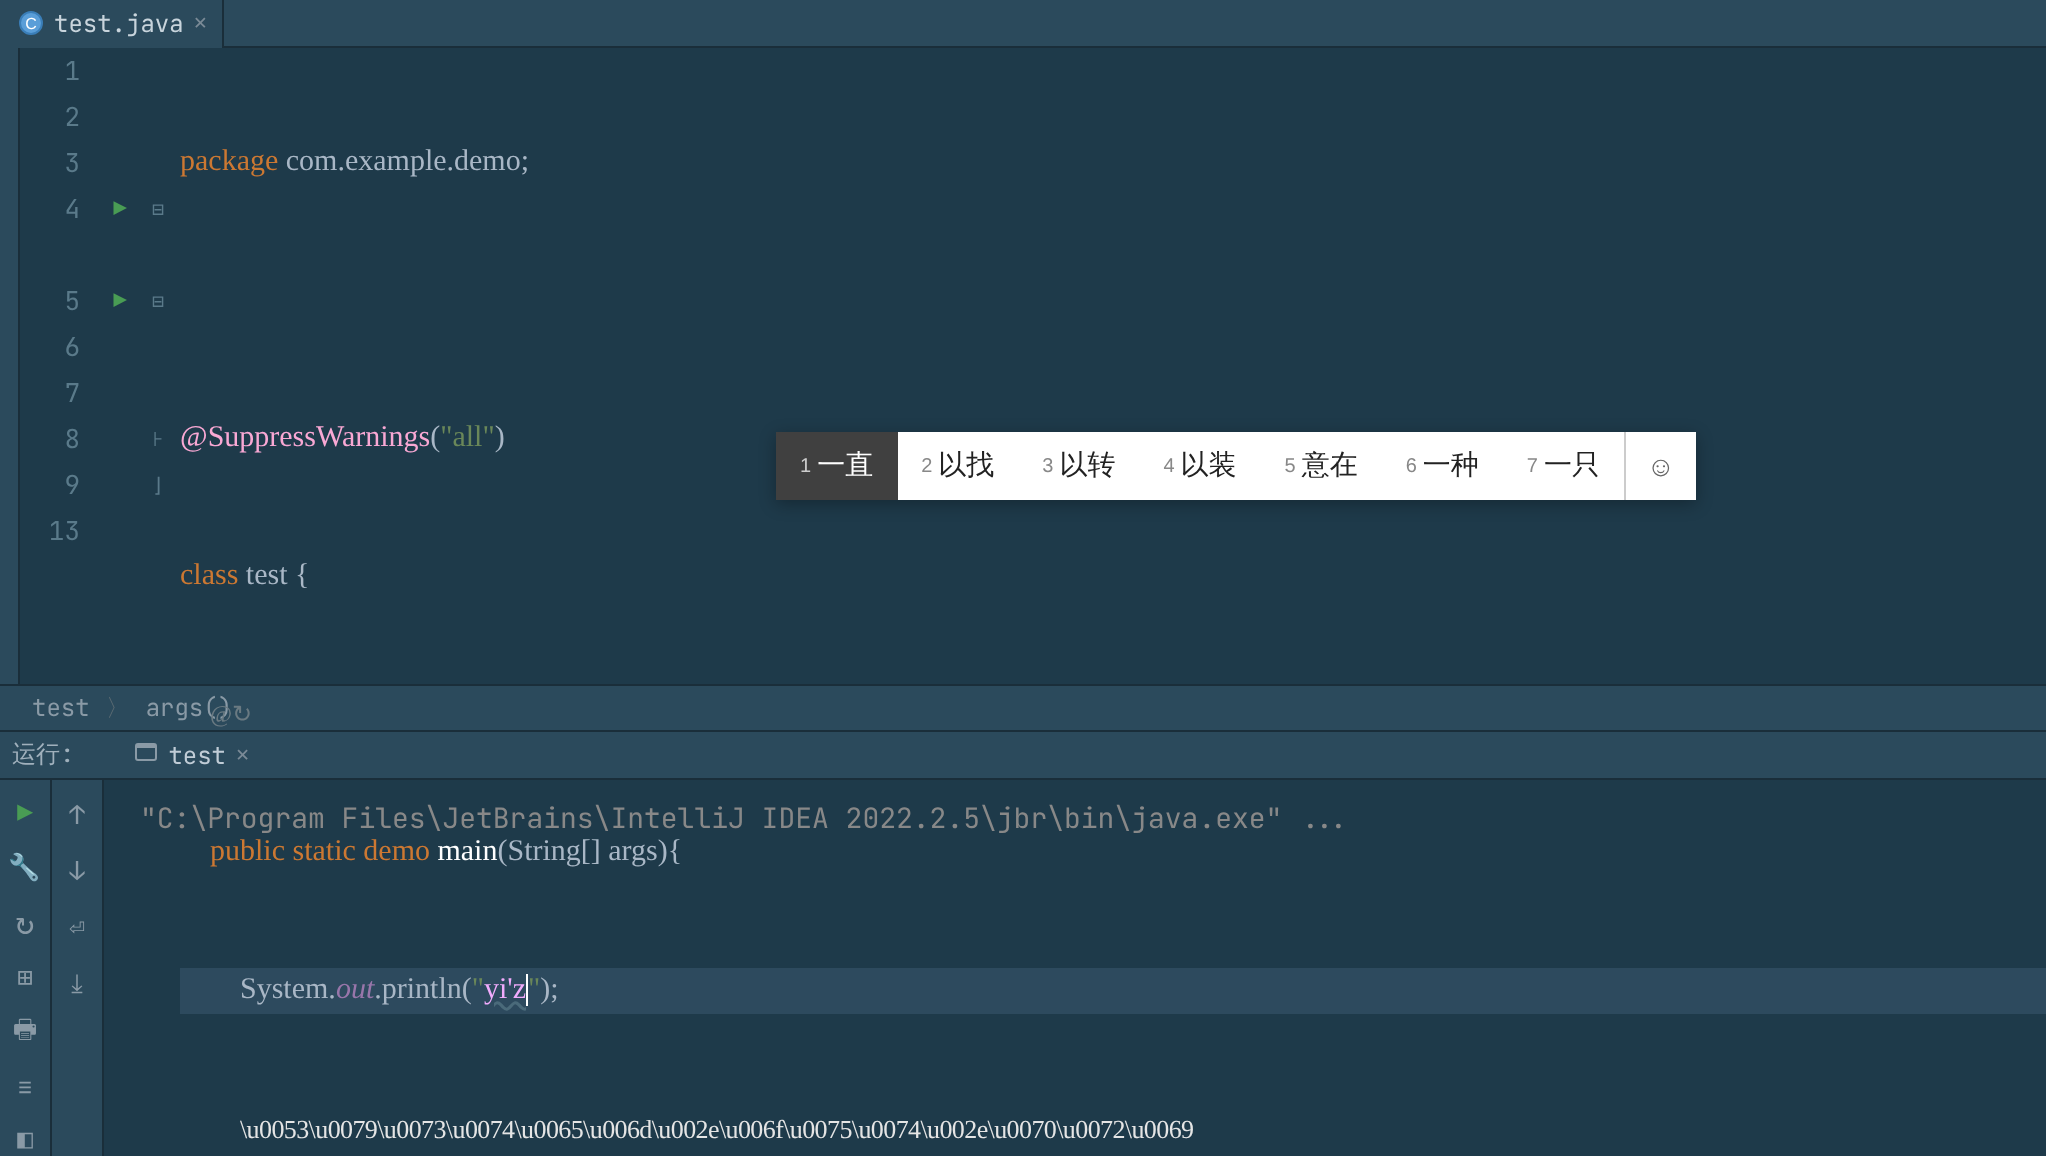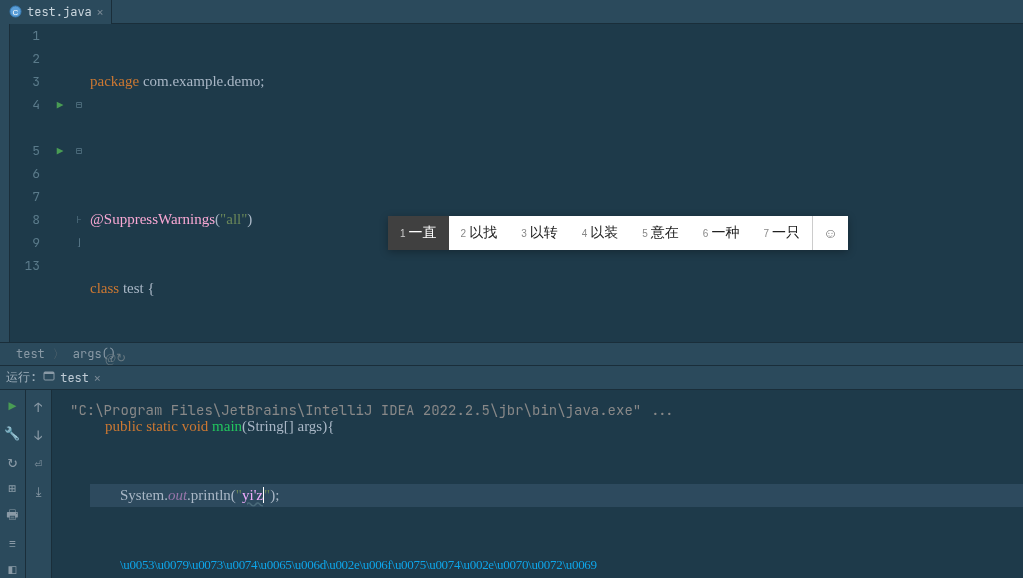--- a/index.html
+++ b/index.html
@@ -78,24 +78,24 @@
   line-height: 23px;
   white-space: pre;
   position: relative;
 }
 .code-line { height: 23px; font-family: Liberation Serif, serif; }
 .code-line.active { background: #2d4a5e; }
 .kw { color: #cc7832; }
 .cls { color: #a9b7c6; }
 .ann { color: #f9a8d4; }
 .str { color: #6a8759; }
-.mth { color: #22c55e; }
+.mth { color: #ffffff; }
 .fld { color: #9876aa; font-style: italic; }
 .typed { color: #f0abfc; text-decoration: underline; text-decoration-style: wavy; text-decoration-color: #4a6a7a; }
-.uesc { color: #0ea5e9; font-size: 13px; letter-spacing: -0.3px; }
+.uesc { color: #e5e5e5; font-size: 13px; letter-spacing: -0.3px; }
 .cursor { border-right: 1px solid #fff; }
 .anno-icon { color: #6a7a82; font-size: 12px; }
 .ime-popup {
   position: absolute;
   left: 388px;
   top: 216px;
   background: #fff;
   color: #222;
   display: flex;
   height: 34px;
@@ -133,21 +133,21 @@
   color: #8a9aa6;
   gap: 8px;
 }
 .breadcrumb .sep { color: #5a6a72; }
 .run-panel-header {
   height: 24px;
   background: #2b4a5c;
   display: flex;
   align-items: center;
   padding-left: 6px;
-  gap: 0;
+  gap: 24px;
   font-size: 12px;
   border-bottom: 1px solid #1a2e3a;
 }
 .run-label { color: #a0b0bc; }
 .run-tab {
   display: flex;
   align-items: center;
   gap: 5px;
   padding: 0 6px;
   color: #c0ccd6;
@@ -250,21 +250,21 @@
       <div>⊦</div>
       <div>⌋</div>
       <div></div>
   </div>
   <div class="code">
     <div class="code-line"><span class="kw">package</span> <span>com.example.demo</span>;</div>
     <div class="code-line"></div>
     <div class="code-line"><span class="ann">@SuppressWarnings</span>(<span class="str">"all"</span>)</div>
     <div class="code-line"><span class="kw">class</span> <span class="cls">test</span> <span>{</span></div>
     <div class="code-line">    <span class="anno-icon">@↻</span></div>
-    <div class="code-line">    <span class="kw">public static</span> <span class="kw">void</span> <span class="mth">main</span><span>(String[] args){</span></div>
+    <div class="code-line">    <span class="kw">public static</span> <span class="kw">demo</span> <span class="mth">main</span><span>(String[] args){</span></div>
     <div class="code-line active">        <span>System.</span><span class="fld">out</span><span>.println(</span><span class="str">"</span><span class="typed">yi'z</span><span class="cursor"></span><span class="str">"</span><span>);</span></div>
     <div class="code-line">        <span class="uesc">\u0053\u0079\u0073\u0074\u0065\u006d\u002e\u006f\u0075\u0074\u002e\u0070\u0072\u0069</span></div>
     
     
     
   </div>
 </div>
 
 <div class="ime-popup">
   <div class="ime-item sel">

